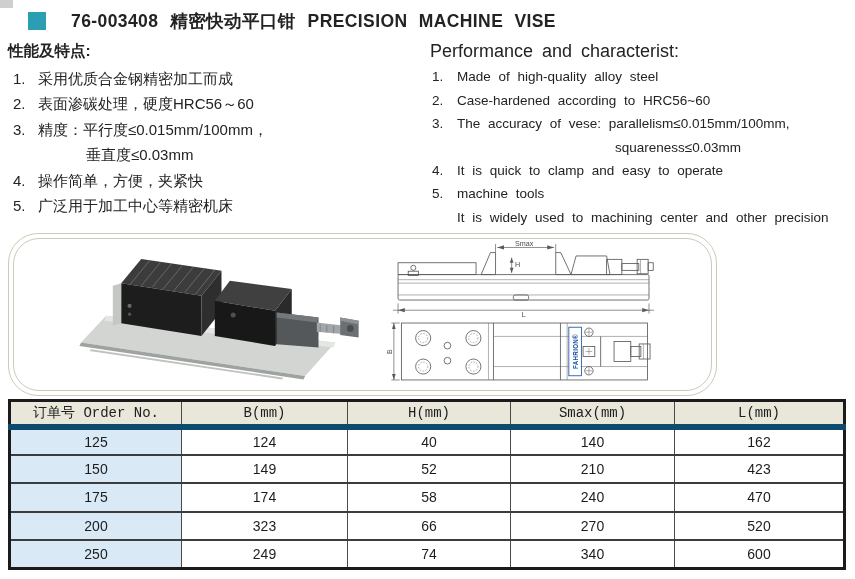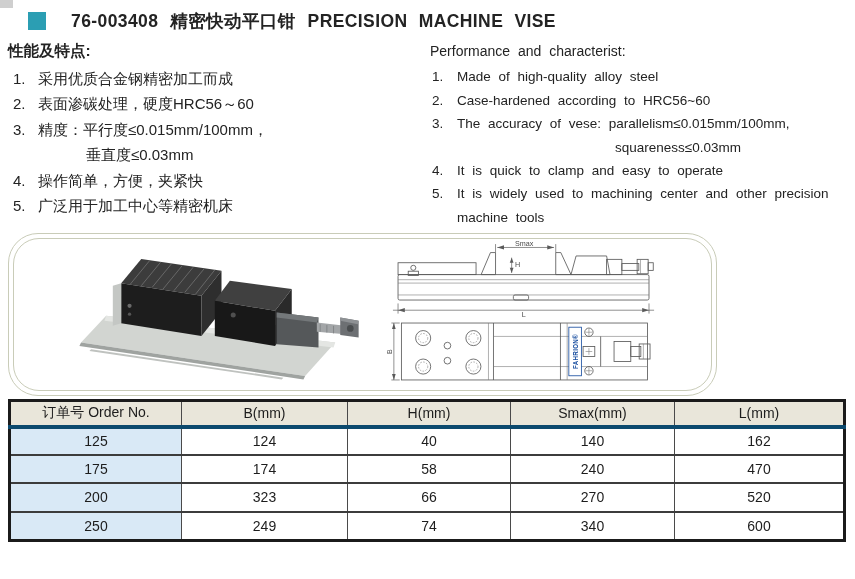--- a/index.html
+++ b/index.html
@@ -23,21 +23,21 @@
   #title .bullet{width:18px;height:18px;background:var(--accent-teal);}
   #title .ttl{margin-left:13px;font-size:17.5px;font-weight:bold;letter-spacing:.4px;white-space:nowrap;}
   #title .ttl span{margin-right:12px;}
   #title .ttl .en{word-spacing:6px;margin-right:0;}
 
   
   .feat-col{line-height:25.5px;}
   #features-cn{left:8px;top:38px;width:405px;font-size:15px;}
   #features-cn .feat-head{font-size:15.5px;font-weight:bold;margin-bottom:2px;}
   #features-en{left:430px;top:40px;width:420px;font-size:13.5px;line-height:23.4px;word-spacing:4px;}
-  #features-en .feat-head{font-size:14px;margin-bottom:2px;}
+  #features-en .feat-head{font-size:18px;margin-bottom:2px;}
   .feat-item{display:flex;}
   .feat-num{flex:0 0 30px;padding-left:5px;}
   #features-en .feat-num{flex:0 0 27px;padding-left:2px;}
   .indent-cn{margin-left:48px;}
   .indent-en{margin-left:158px;}
 
   
   #panel{left:8px;top:233px;width:709px;height:163px;border:1.5px solid var(--panel-border);border-radius:30px;}
   #panel-inner{position:absolute;left:4px;top:4px;right:4px;bottom:4px;border:1px solid var(--panel-border);
     border-radius:26px;display:flex;align-items:center;}
@@ -50,21 +50,21 @@
   svg .dimtxt{fill:#4a4a4a;font-size:8.5px;font-family:"Liberation Sans",sans-serif;}
   svg .arrow{fill:#5a5a5a;stroke:none;}
   svg .brand-text{fill:var(--brand-blue);font-size:7.5px;font-weight:bold;letter-spacing:.3px;
     font-family:"Liberation Sans",sans-serif;}
 
   
   #spec-table{left:8px;top:399px;width:838px;border-collapse:collapse;table-layout:fixed;
     border:3px solid #1b1b1b;}
   #spec-table th,#spec-table td{border-left:1px solid #4a4a4a;text-align:center;
     font-size:14px;font-weight:normal;color:#1d1d1d;}
-  #spec-table th{height:26px;background:var(--table-header-bg);border-bottom:4px solid #0c4a6e;}
+  #spec-table th{height:26px;background:var(--table-header-bg);border-bottom:6px solid #0c4a6e;font-family:Liberation Mono, monospace;}
   #spec-table td{height:28.4px;border-top:2px solid #3c3c3c;background:#ffffff;margin-top:24px;}
   #spec-table tr th:first-child,#spec-table tr td:first-child{border-left:none;}
   #spec-table td.order-cell{background:var(--order-col-bg);}
 </style>
 </head>
 <body>
 
 <div class="abs" id="corner-artifact"></div>
 
 <div class="abs" id="title">
@@ -118,22 +118,22 @@
       <div class="indent-en">squareness≤0.03mm</div>
     </span>
   </div>
   <div class="feat-item">
     <span class="feat-num">4.</span>
     <span>It is quick to clamp and easy to operate</span>
   </div>
   <div class="feat-item">
     <span class="feat-num">5.</span>
     <span>
+      <div>machine tools</div>
       <div>It is widely used to machining center and other precision</div>
-      <div>machine tools</div>
     </span>
   </div>
 </div>
 
 <div class="abs" id="panel">
   <div id="panel-inner">
 
     <svg id="photo" width="350" height="148" viewBox="0 0 360 150">
 
       <polygon points="48,76 322,108 286,148 18,108" fill="#d2d5d1"></polygon>
@@ -289,20 +289,27 @@
   </thead>
   <tbody>
     <tr>
       <td class="order-cell">125</td>
       <td>124</td>
       <td>40</td>
       <td>140</td>
       <td>162</td>
     </tr>
     <tr>
+      <td class="order-cell">150</td>
+      <td>149</td>
+      <td>52</td>
+      <td>210</td>
+      <td>423</td>
+    </tr>
+    <tr>
       <td class="order-cell">175</td>
       <td>174</td>
       <td>58</td>
       <td>240</td>
       <td>470</td>
     </tr>
     <tr>
       <td class="order-cell">200</td>
       <td>323</td>
       <td>66</td>

